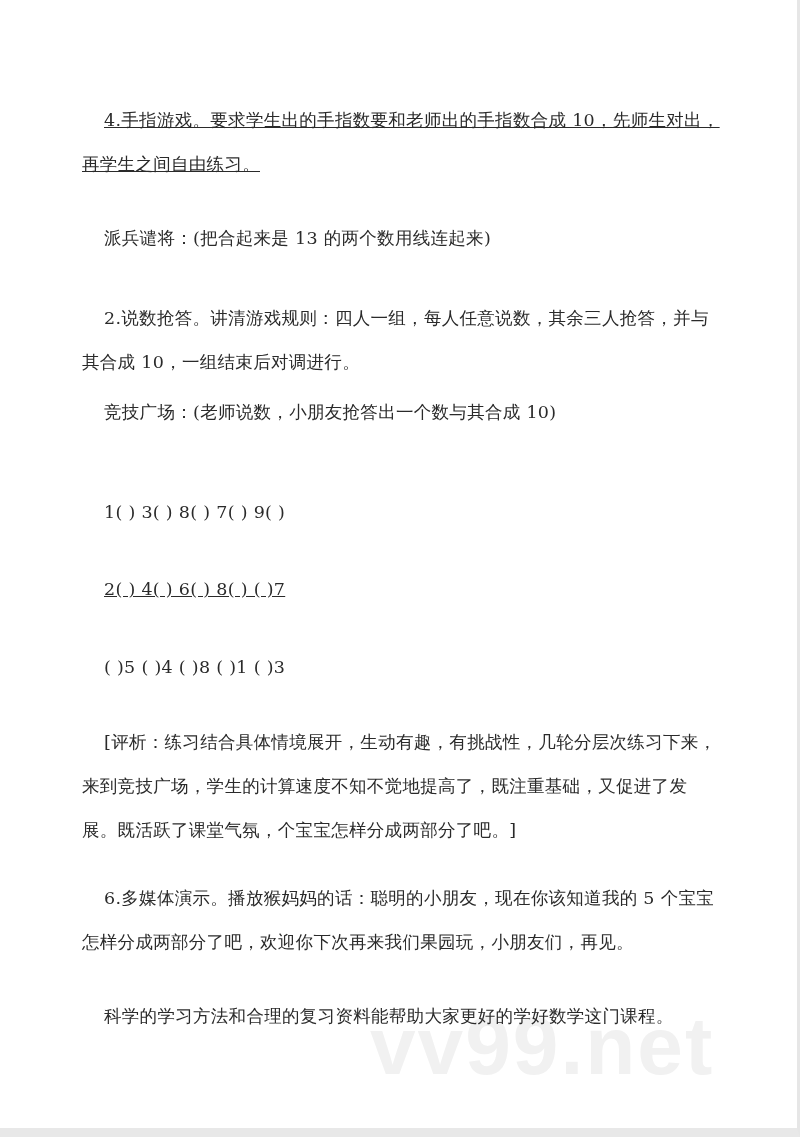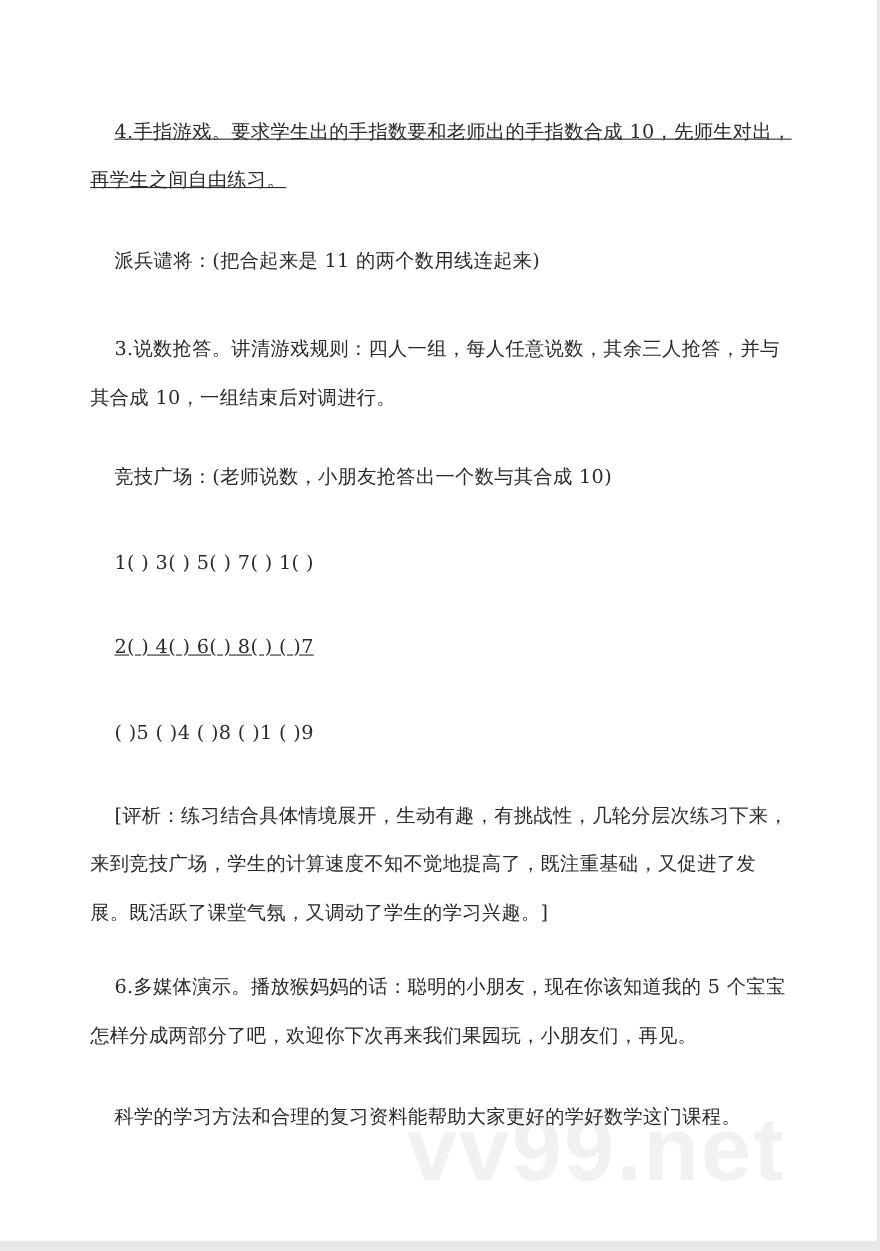--- a/index.html
+++ b/index.html
@@ -30,22 +30,22 @@
   }
   .para { z-index: 1; }
 </style>
 </head>
 <body>
 
 <div class="page">
   <div class="watermark">vv99.net</div>
 
   <p class="para indent" style="top:98px;text-decoration:underline;">4.手指游戏。要求学生出的手指数要和老师出的手指数合成 10，先师生对出，再学生之间自由练习。</p>
-  <p class="para indent" style="top:216px;">派兵谴将：(把合起来是 11 的两个数用线连起来)</p>
-  <p class="para indent" style="top:296px;">3.说数抢答。讲清游戏规则：四人一组，每人任意说数，其余三人抢答，并与其合成 10，一组结束后对调进行。</p>
-  <p class="para indent" style="top:412px;">竞技广场：(老师说数，小朋友抢答出一个数与其合成 10)</p>
-  <p class="para indent" style="top:490px;">1( ) 3( ) 5( ) 7( ) 1( )</p>
+  <p class="para indent" style="top:216px;">派兵谴将：(把合起来是 13 的两个数用线连起来)</p>
+  <p class="para indent" style="top:296px;">2.说数抢答。讲清游戏规则：四人一组，每人任意说数，其余三人抢答，并与其合成 10，一组结束后对调进行。</p>
+  <p class="para indent" style="top:390px;">竞技广场：(老师说数，小朋友抢答出一个数与其合成 10)</p>
+  <p class="para indent" style="top:490px;">1( ) 3( ) 8( ) 7( ) 9( )</p>
   <p class="para indent" style="top:567px;text-decoration:underline;">2( ) 4( ) 6( ) 8( ) ( )7</p>
-  <p class="para indent" style="top:645px;">( )5 ( )4 ( )8 ( )1 ( )9</p>
-  <p class="para indent" style="top:720px;">[评析：练习结合具体情境展开，生动有趣，有挑战性，几轮分层次练习下来，来到竞技广场，学生的计算速度不知不觉地提高了，既注重基础，又促进了发展。既活跃了课堂气氛，又调动了学生的学习兴趣。]</p>
+  <p class="para indent" style="top:645px;">( )5 ( )4 ( )8 ( )1 ( )3</p>
+  <p class="para indent" style="top:720px;">[评析：练习结合具体情境展开，生动有趣，有挑战性，几轮分层次练习下来，来到竞技广场，学生的计算速度不知不觉地提高了，既注重基础，又促进了发展。既活跃了课堂气氛，个宝宝怎样分成两部分了吧。]</p>
   <p class="para indent" style="top:876px;">6.多媒体演示。播放猴妈妈的话：聪明的小朋友，现在你该知道我的 5 个宝宝怎样分成两部分了吧，欢迎你下次再来我们果园玩，小朋友们，再见。</p>
   <p class="para indent" style="top:994px;">科学的学习方法和合理的复习资料能帮助大家更好的学好数学这门课程。</p>
 </div>
 
 </body></html>

